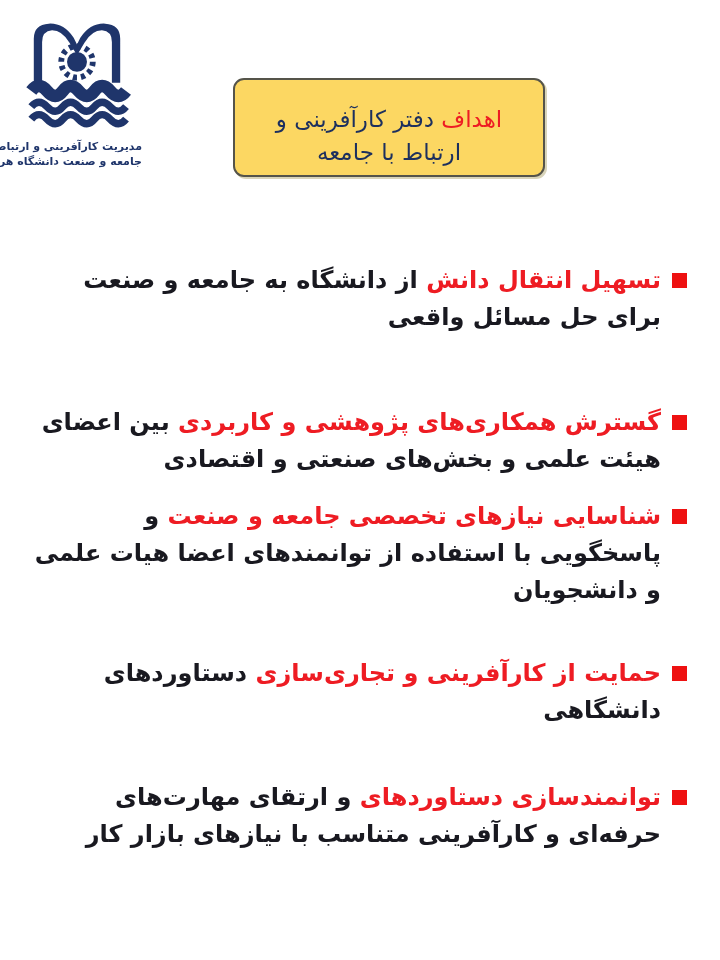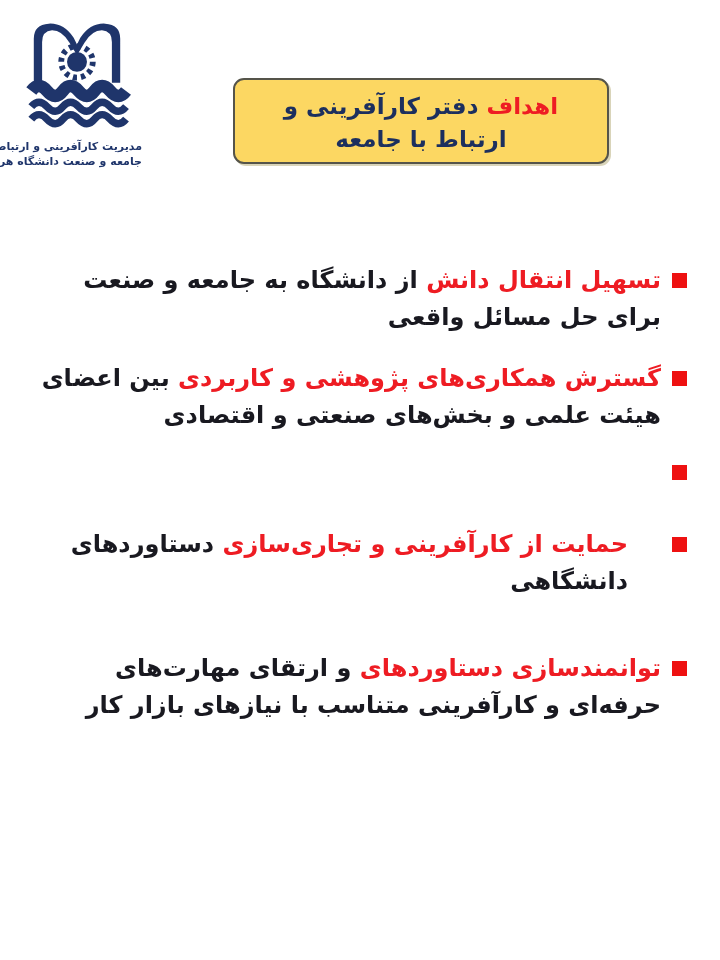--- a/index.html
+++ b/index.html
@@ -30,31 +30,31 @@
     font-weight: bold;
     line-height: 15px;
     white-space: nowrap;
   }
 
   
   .title-box {
     position: absolute;
     top: 78px;
     left: 233px;
-    width: 376px;
+    width: 312px;
     min-height: 80px;
     background: #fcd762;
     border: 2px solid #55544a;
     border-radius: 11px;
     box-shadow: 2px 2px 0 rgba(170, 160, 100, 0.45);
-    padding: 10px 12px 6px 12px;
+    padding: 23px 12px 6px 12px;
     direction: rtl;
     text-align: center;
     font-size: 23px;
-    font-weight: bold;
+    font-weight: normal;
     line-height: 33px;
     color: #1c2f5e;
   }
   .title-box .hl { color: #ee1c23; }
 
   
   .bullets {
     position: absolute;
     top: 262px;
     left: 0;
@@ -78,24 +78,24 @@
   .bullet-text {
     direction: rtl;
     text-align: right;
     font-size: 24px;
     font-weight: bold;
     line-height: 37px;
     color: #191920;
   }
   .bullet-text .hl { color: #ee1c23; }
 
-  .mb1 { margin-bottom: 24px; }
+  .mb1 { margin-bottom: 68px; }
   .mb2 { margin-bottom: 20px; }
   .mb3 { margin-bottom: 46px; }
-  .mb4 { margin-bottom: 50px; gap: 33px; }
+  .mb4 { margin-bottom: 50px; }
 </style>
 </head>
 <body>
 
 <div class="slide">
 
   <div class="logo">
     <svg width="108" height="130" viewBox="0 0 130 132">
       <g fill="#1f356b" stroke="none">
 
@@ -132,20 +132,23 @@
 
     <div class="bullet-row mb2">
       <span class="sq"></span>
       <div class="bullet-text">
         <span class="hl">گسترش همکاری‌های پژوهشی و کاربردی</span><span> بین اعضای هیئت علمی و بخش‌های صنعتی و اقتصادی</span>
       </div>
     </div>
 
     <div class="bullet-row mb3">
       <span class="sq"></span>
+      <div class="bullet-text">
+        <span class="hl">شناسایی نیازهای تخصصی جامعه و صنعت</span><span> و پاسخگویی با استفاده از توانمندهای اعضا هیات علمی و دانشجویان</span>
+      </div>
     </div>
 
     <div class="bullet-row mb4">
       <span class="sq"></span>
       <div class="bullet-text">
         <span class="hl">حمایت از کارآفرینی و تجاری‌سازی</span><span> دستاوردهای دانشگاهی</span>
       </div>
     </div>
 
     <div class="bullet-row">

